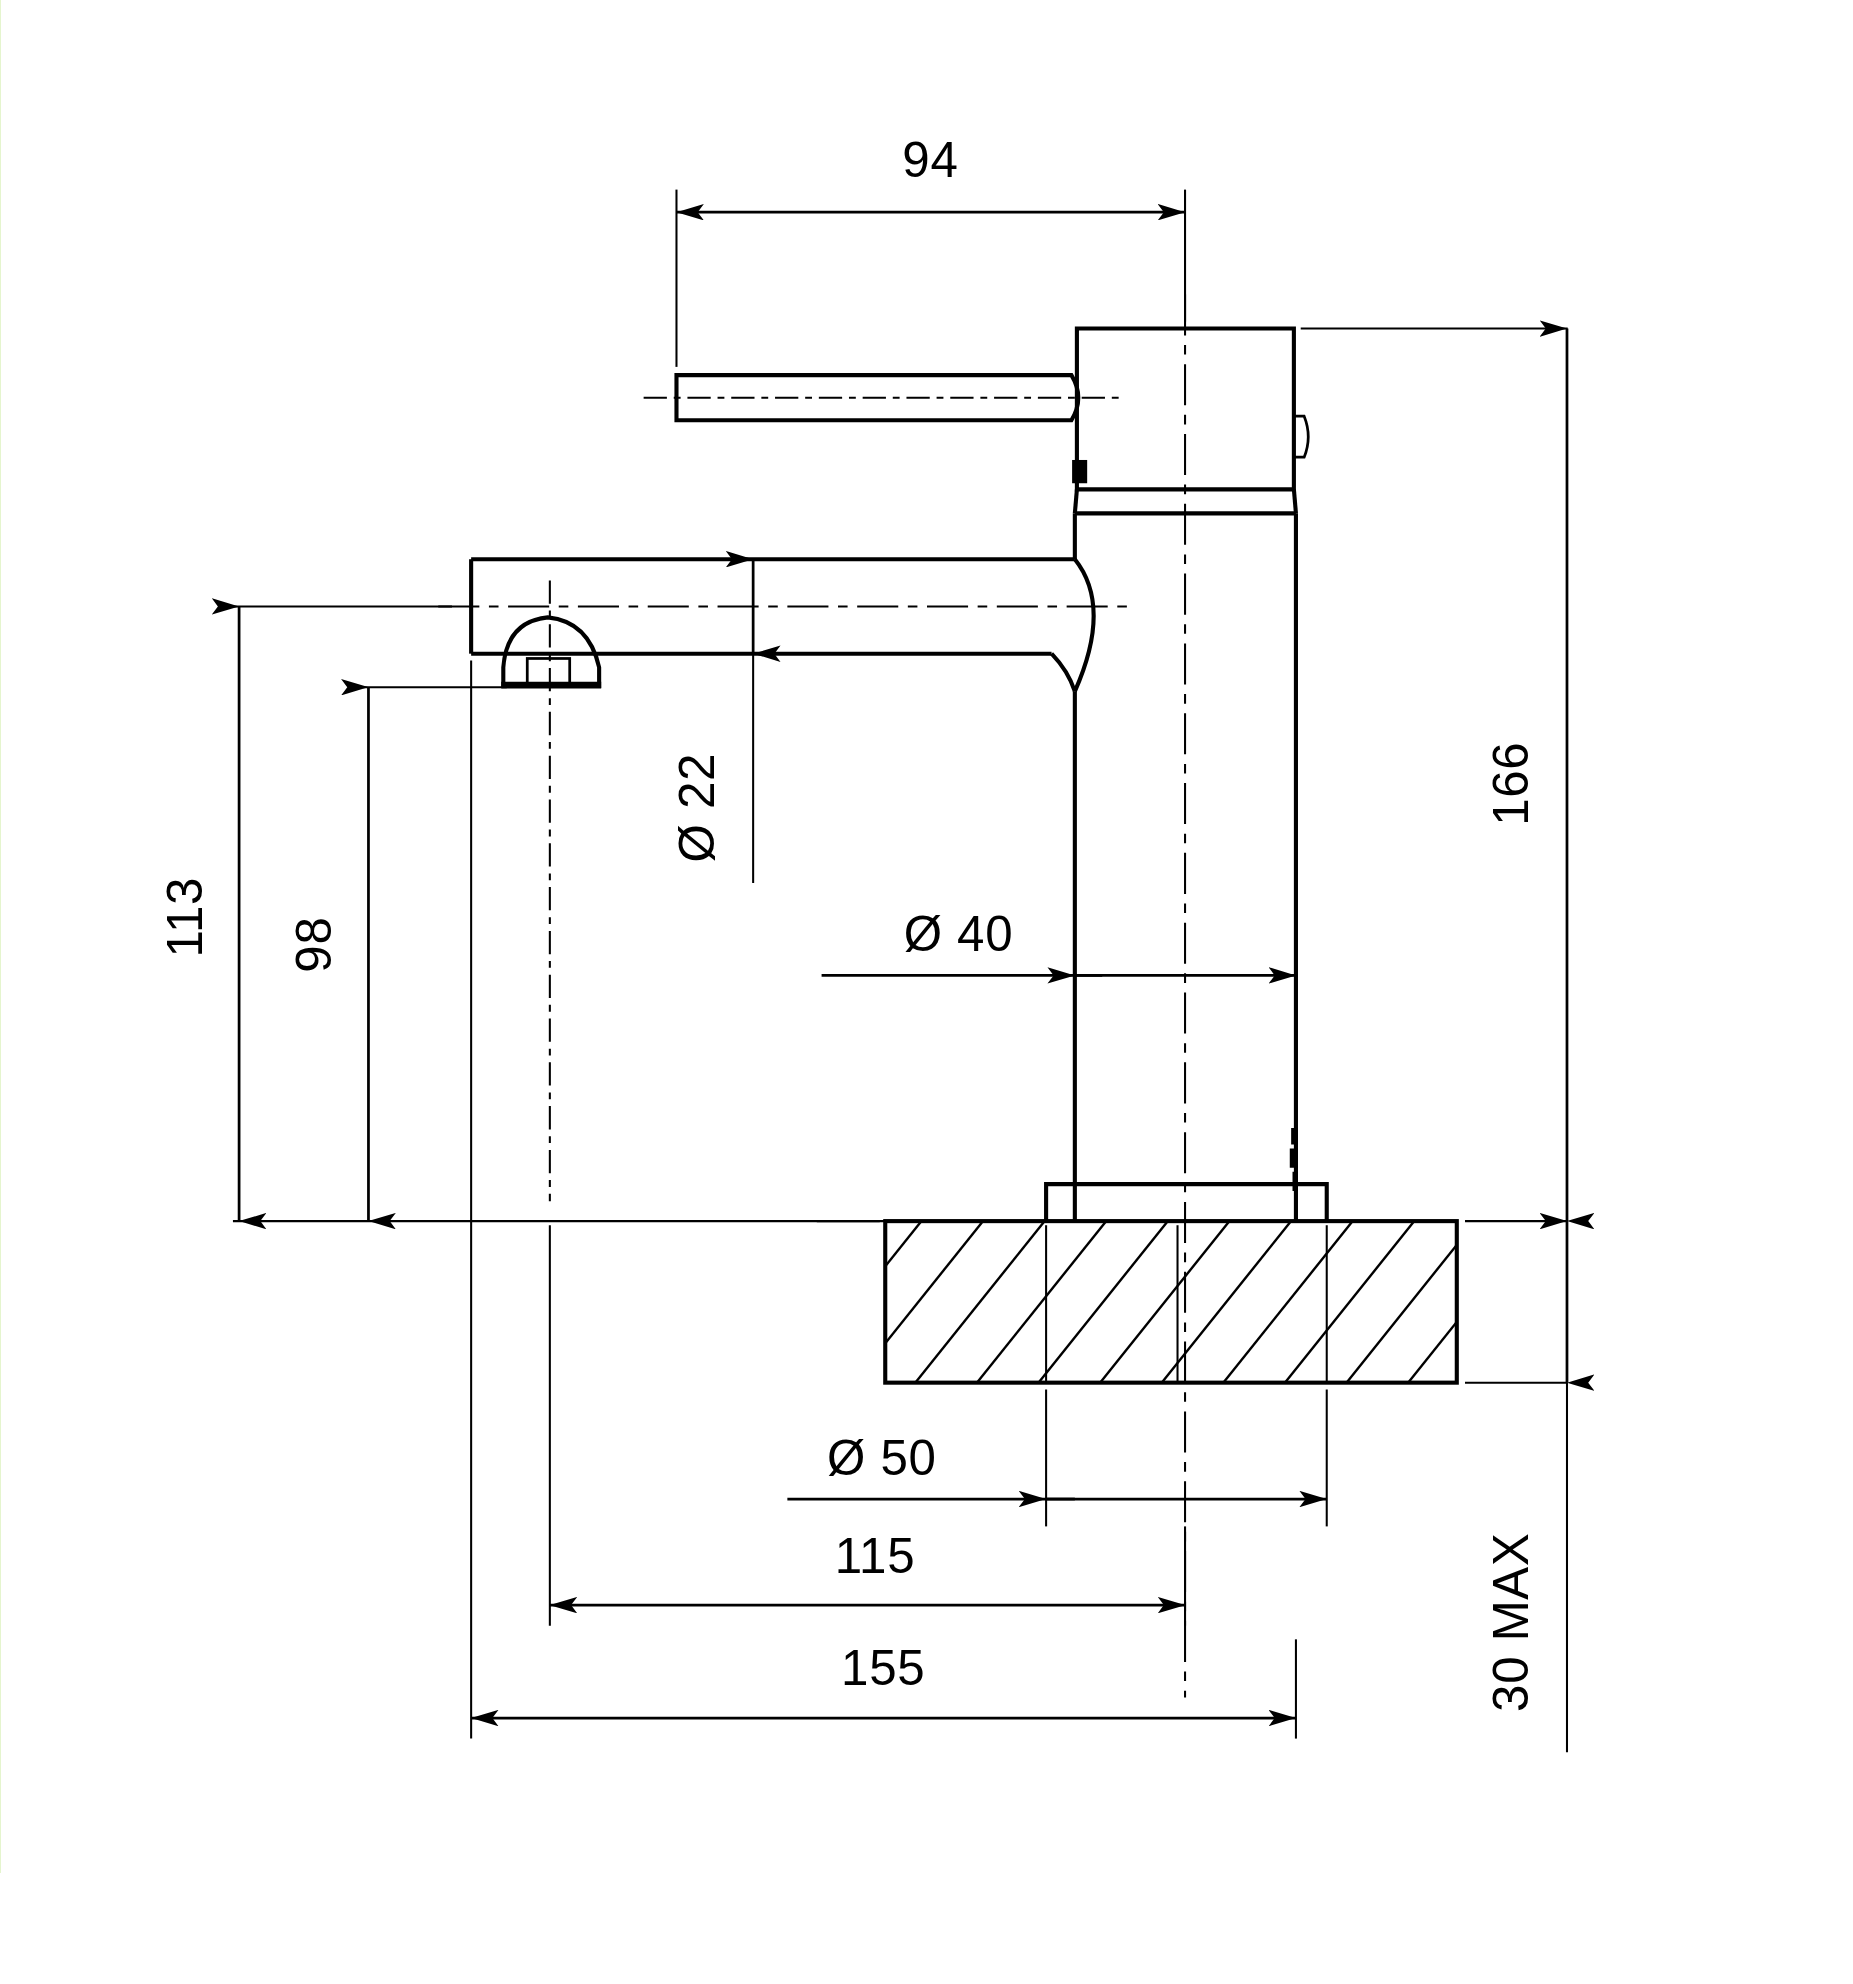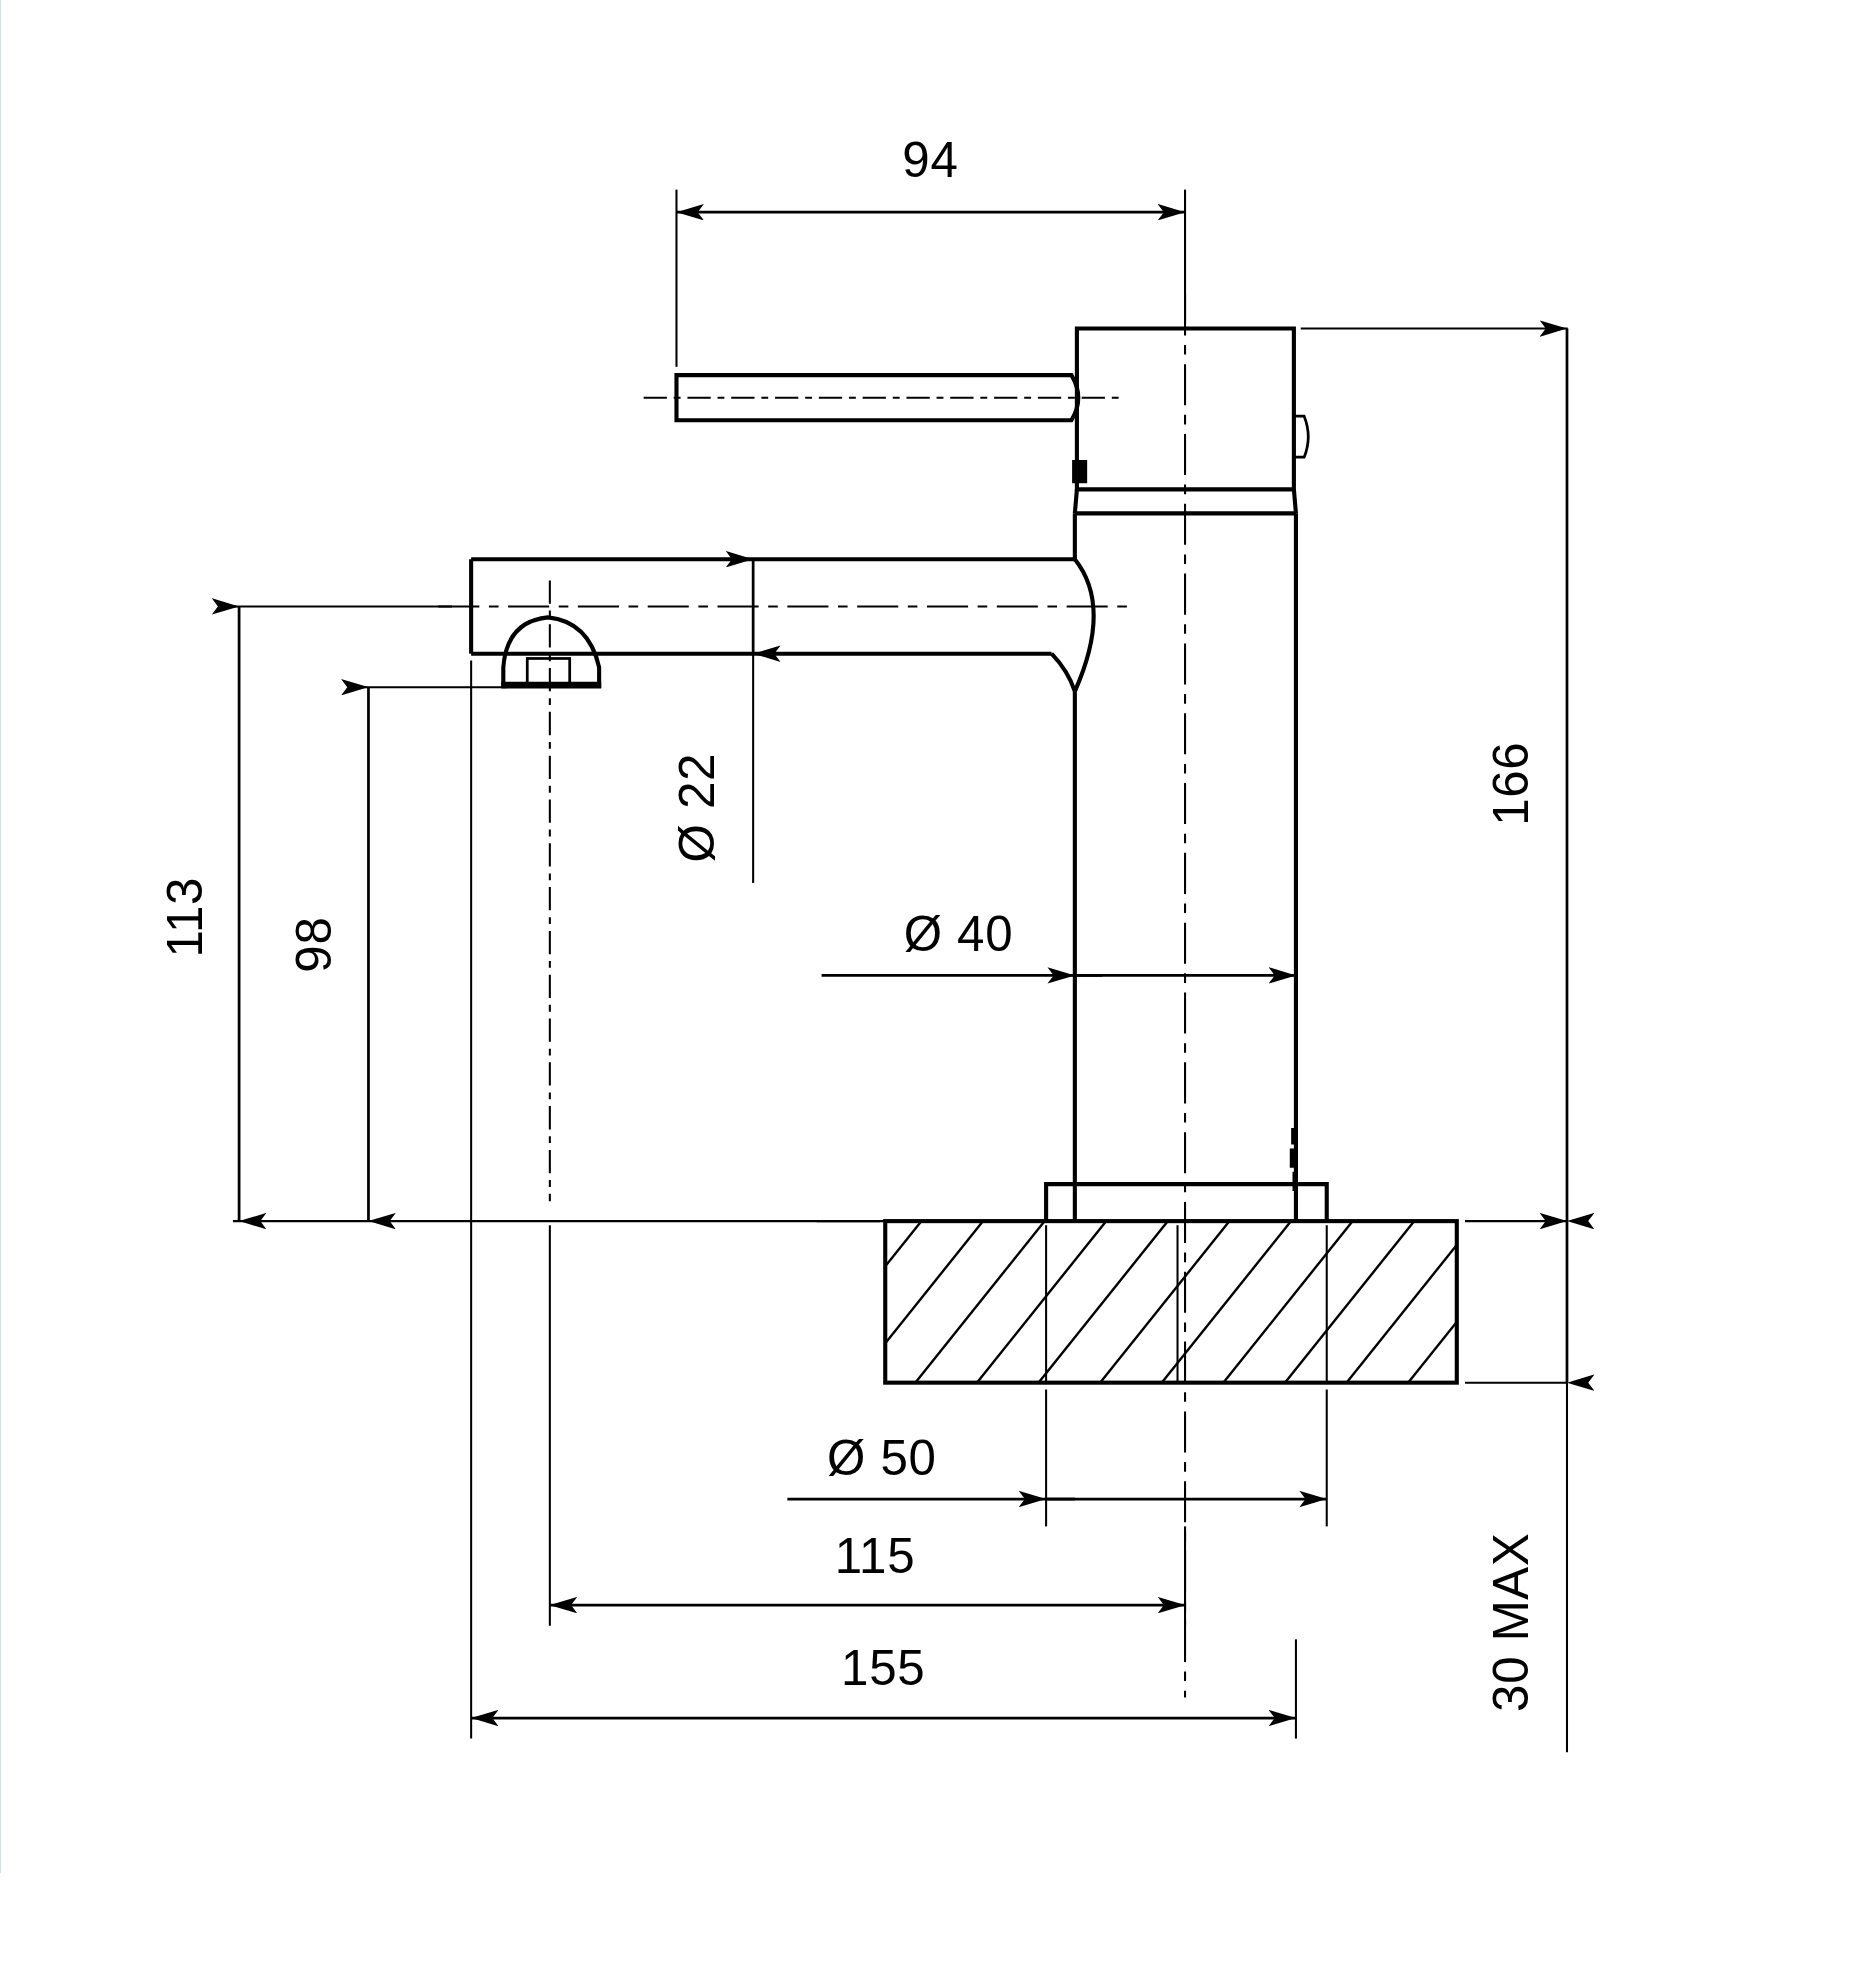--- a/index.html
+++ b/index.html
@@ -8,21 +8,21 @@
     padding: 0;
     background: #ffffff;
   }
   body {
     font-family: "Liberation Sans", sans-serif;
   }
   #drawing-root {
     position: relative;
     width: 1854px;
     height: 1873px;
-    background: #0369a1;
+    background: #84cc16;
     overflow: hidden;
   }
   svg#drawing-svg {
     display: block;
     width: 1854px;
     height: 1985px;
   }
   .outline {
     fill: none;
     stroke: #000000;

